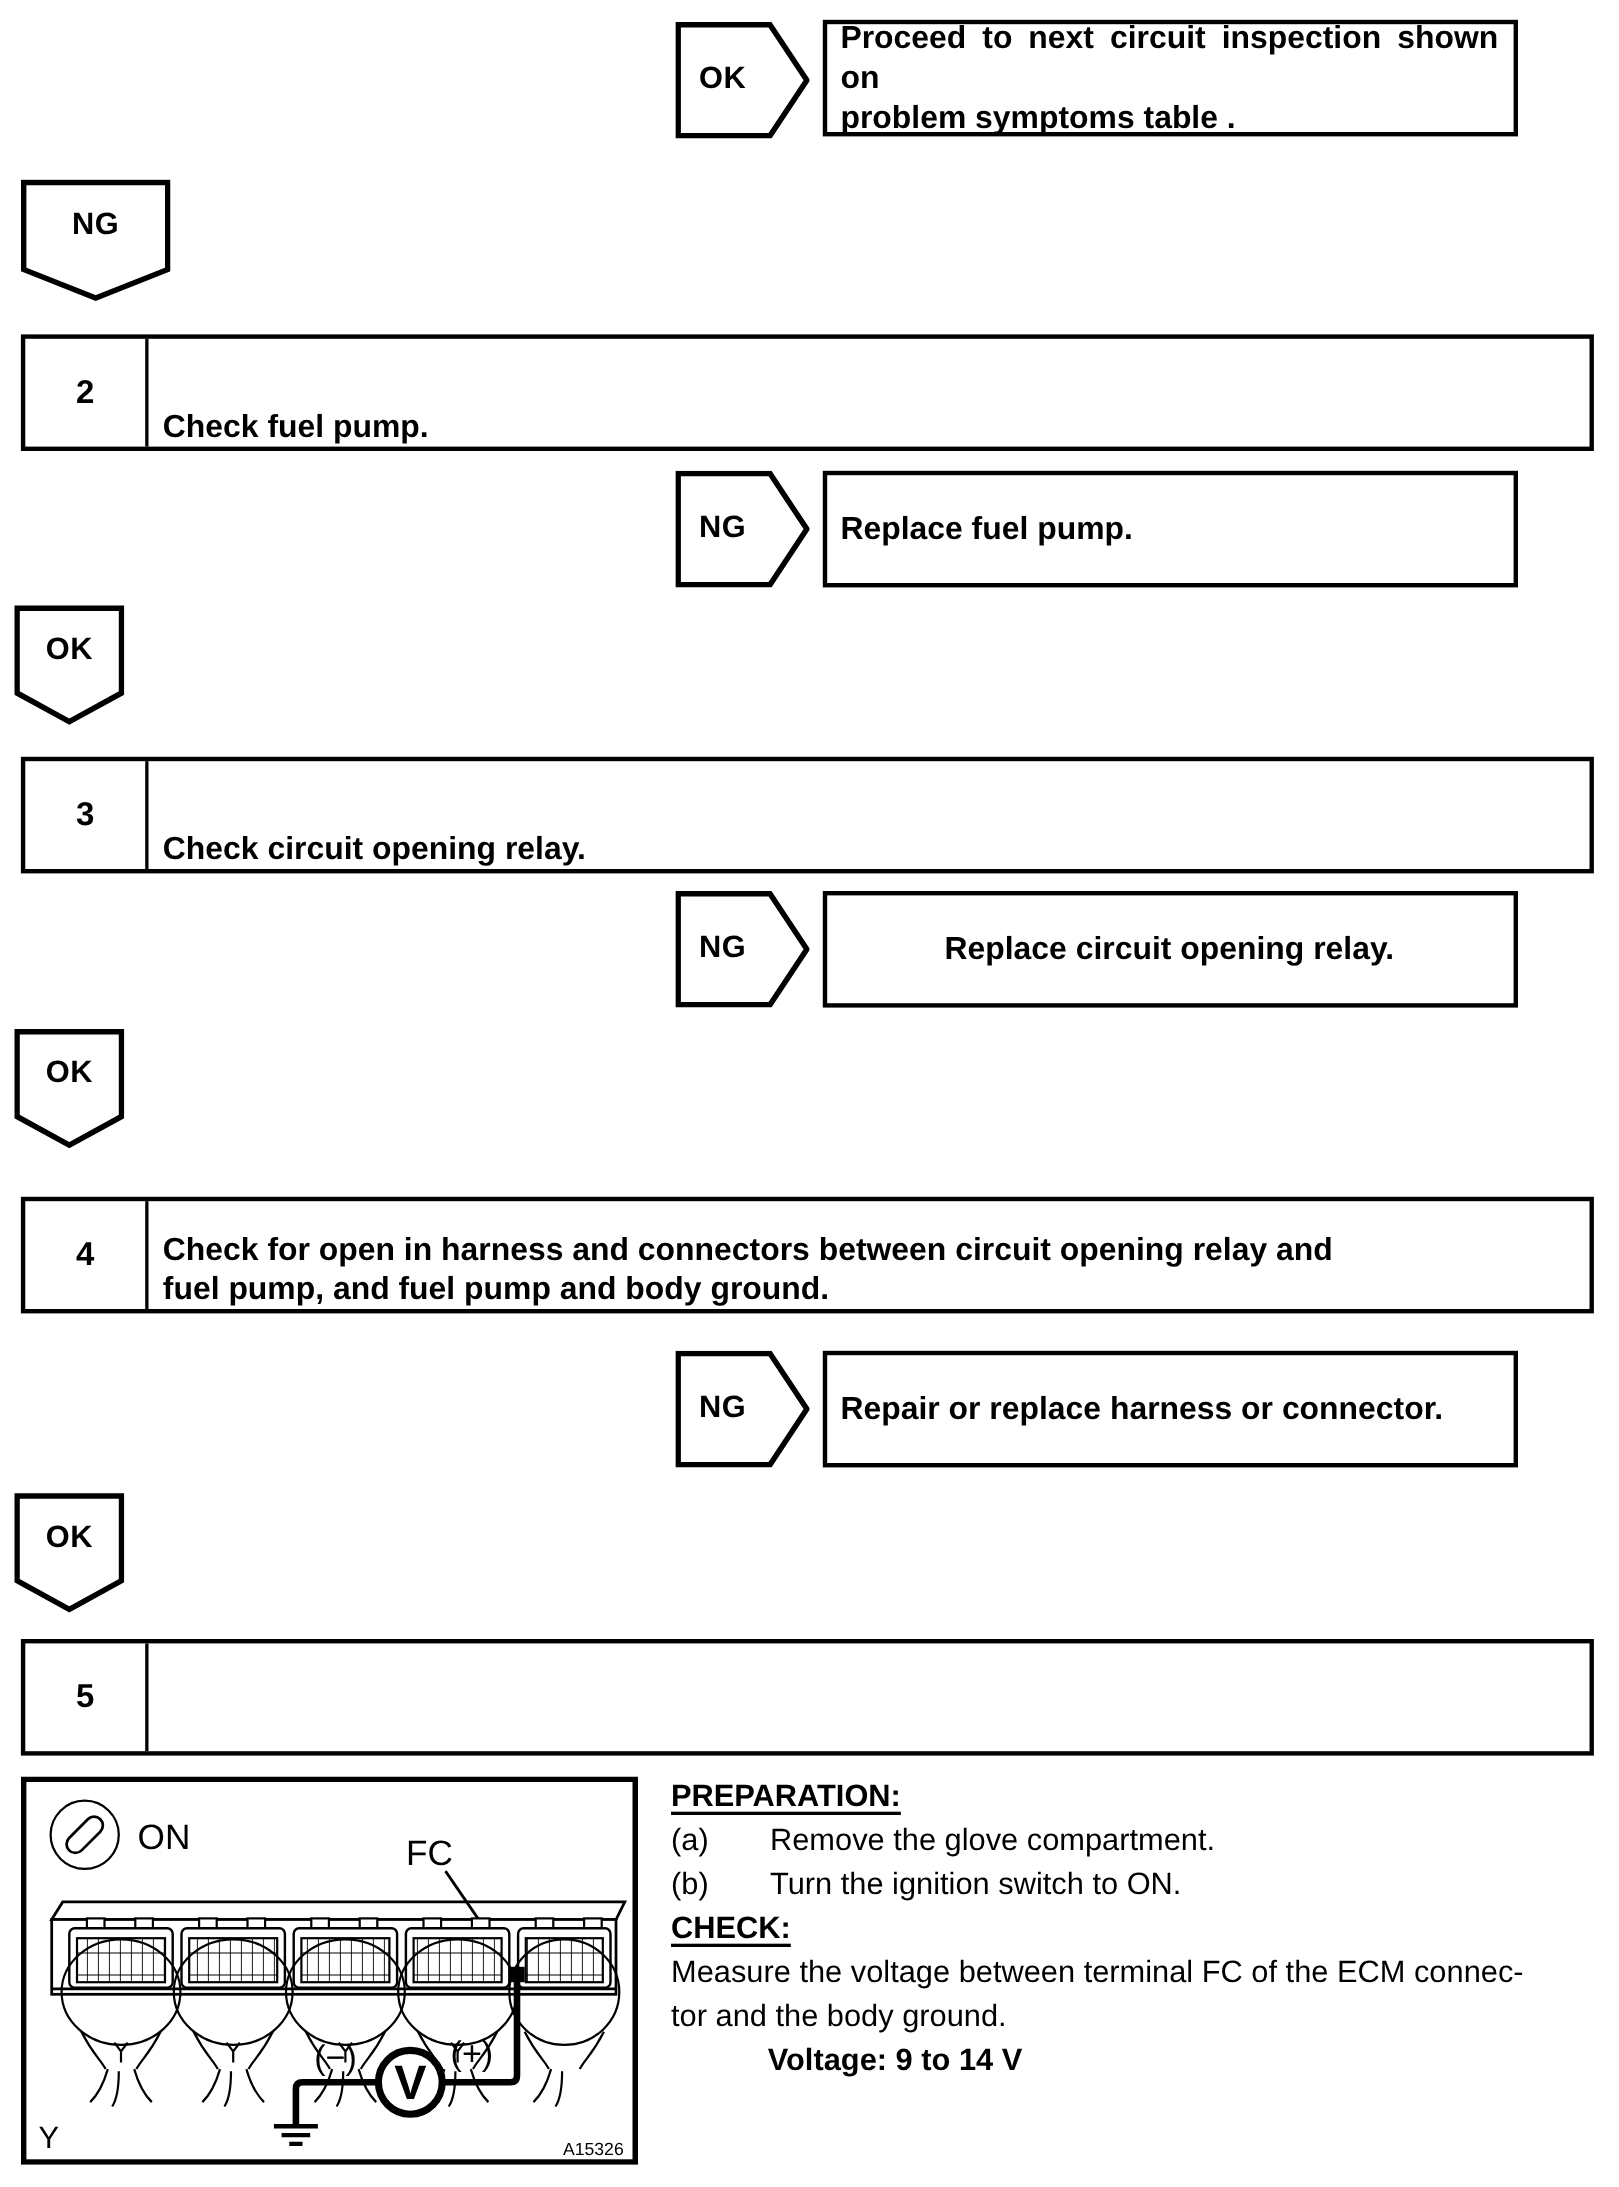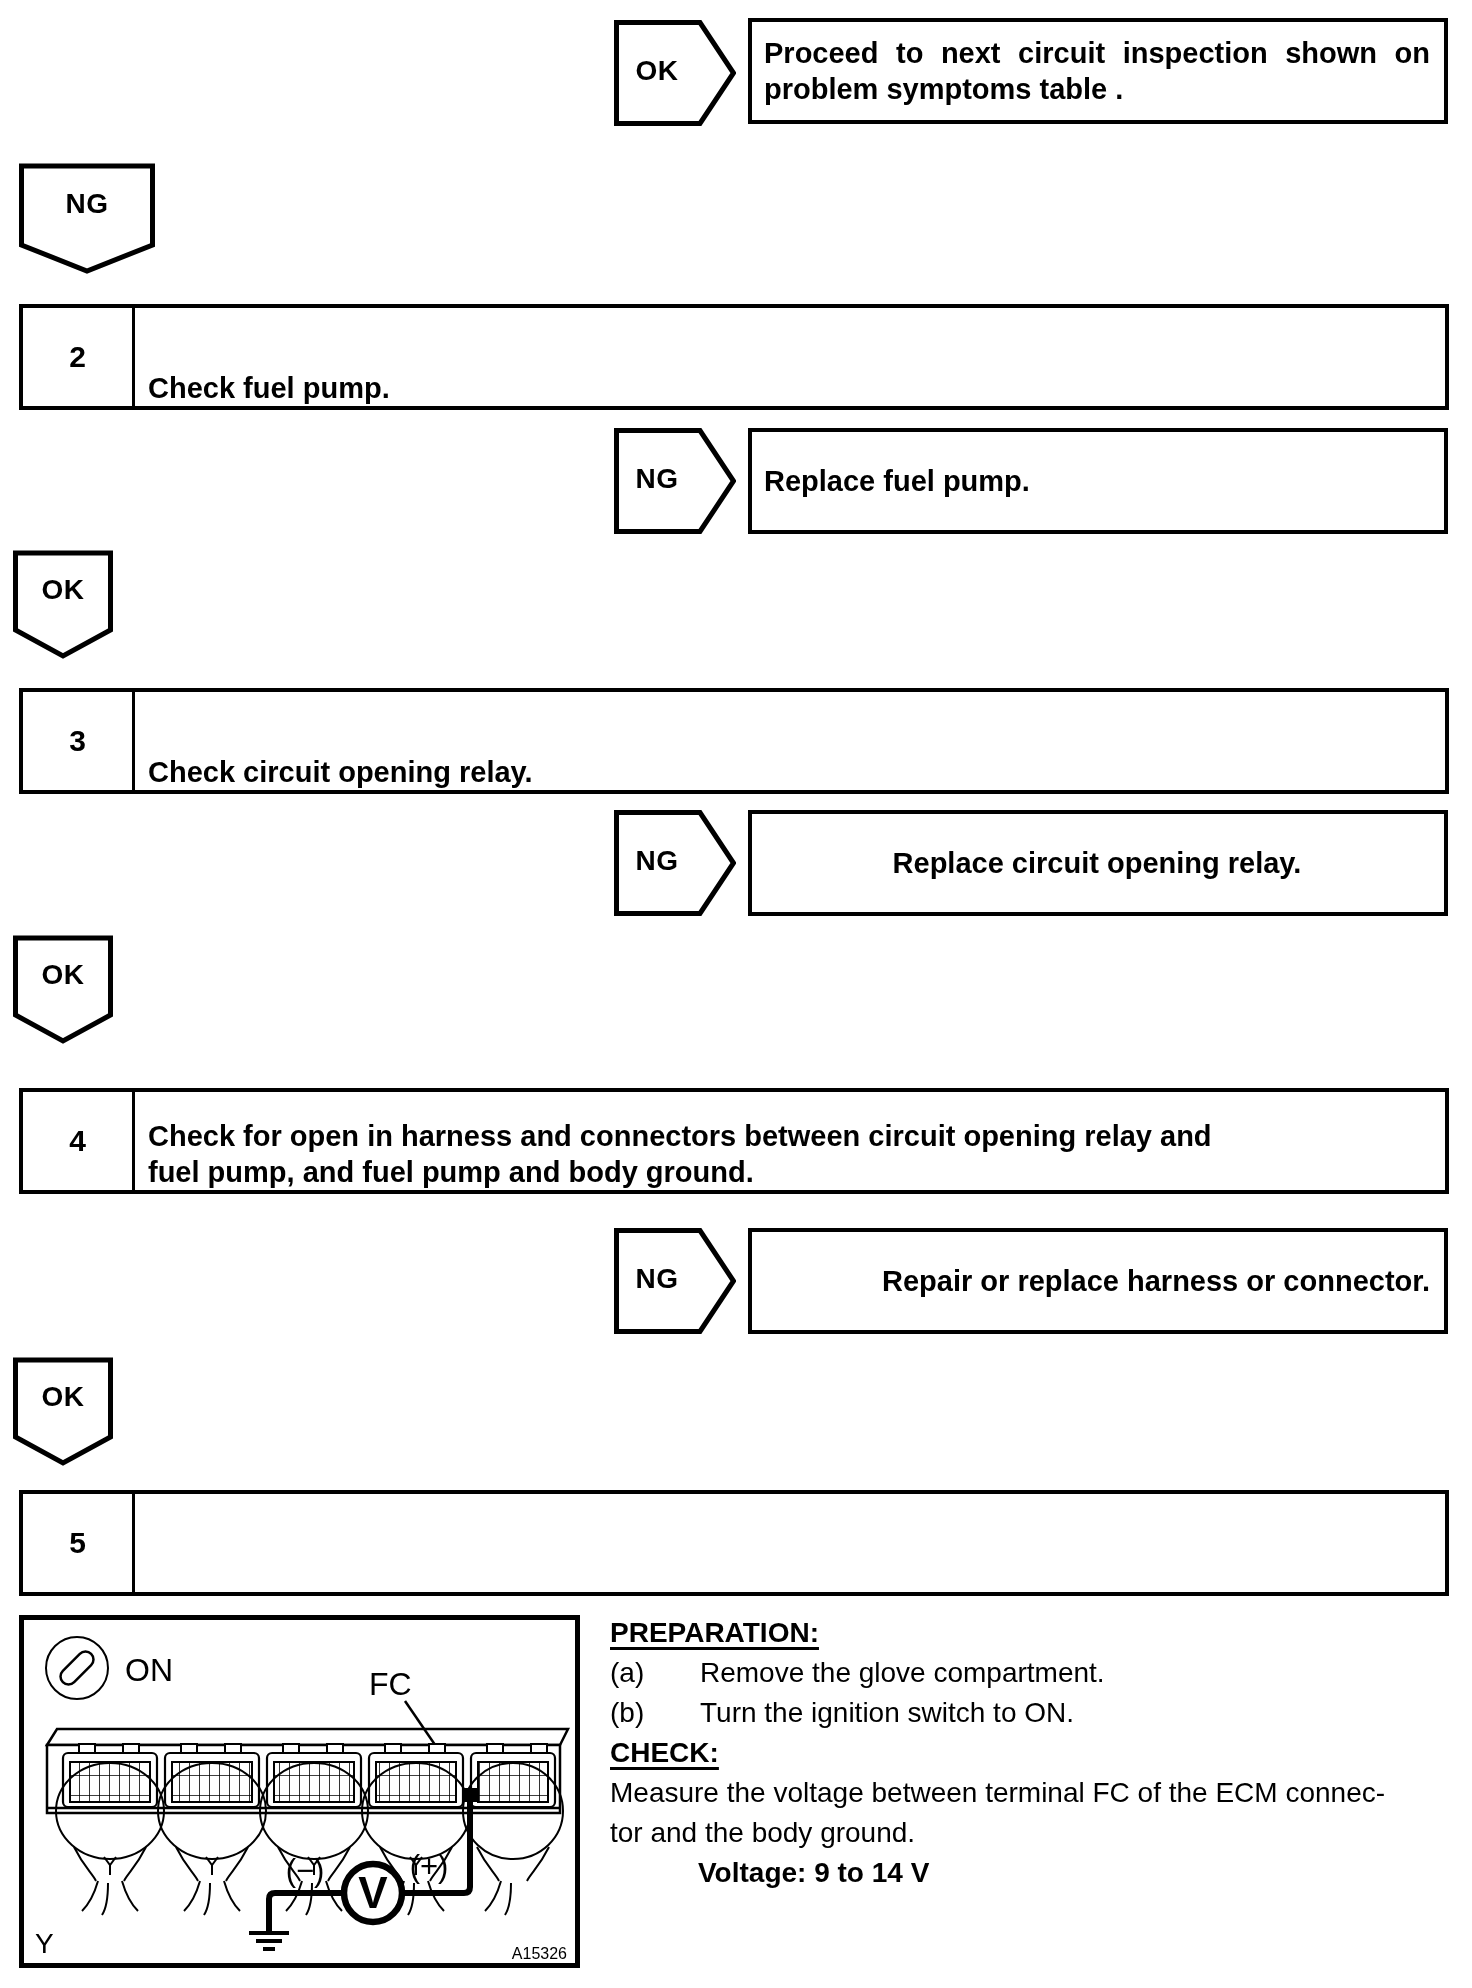--- a/index.html
+++ b/index.html
@@ -39,21 +39,21 @@
     font-weight:bold; font-size:30px;
   }
   .step-title {
     flex:1; display:flex; flex-direction:column; justify-content:flex-end;
     padding-left:13px; padding-right:10px;
     font-weight:bold; font-size:29px; line-height:36px; white-space:nowrap;
   }
 
   
   .result-box {
-    position:absolute; left:748px; width:700px; height:106px;
+    position:absolute; left:748px; width:632px; height:106px;
     border:4px solid #000; background:#fff;
     display:flex; flex-direction:column; justify-content:center;
     padding-left:12px; padding-right:14px;
     font-weight:bold; font-size:29px; line-height:36px;
   }
   .result-box .rline1 { text-align:justify; text-align-last:justify; }
   .result-box .single { white-space:nowrap; }
 
   
   .figure-frame { position:absolute; left:19px; top:1615px; width:561px; height:394px; }
@@ -145,21 +145,21 @@
     <div>fuel pump, and fuel pump and body ground.</div>
   </div>
 </div>
 
 <div class="tag tag-right" style="left:614px; top:1228px;">
   <svg width="122" height="106" viewBox="0 0 122 106">
     <polygon points="2.5,2.5 86,2.5 119.5,53 86,103.5 2.5,103.5" fill="#fff" stroke="#000" stroke-width="5"></polygon>
   </svg>
   <span class="lbl">NG</span>
 </div>
-<div class="result-box" style="top:1228px;align-items:flex-end;">
+<div class="result-box" style="top:1228px;">
   <div class="single">Repair or replace harness or connector.</div>
 </div>
 
 <div class="tag tag-down-ok" style="left:13px; top:1357px;">
   <svg width="100" height="110" viewBox="0 0 100 110">
     <polygon points="2.5,3 97.5,3 97.5,80 50,106 2.5,80" fill="#fff" stroke="#000" stroke-width="5"></polygon>
   </svg>
   <span class="lbl">OK</span>
 </div>
 

